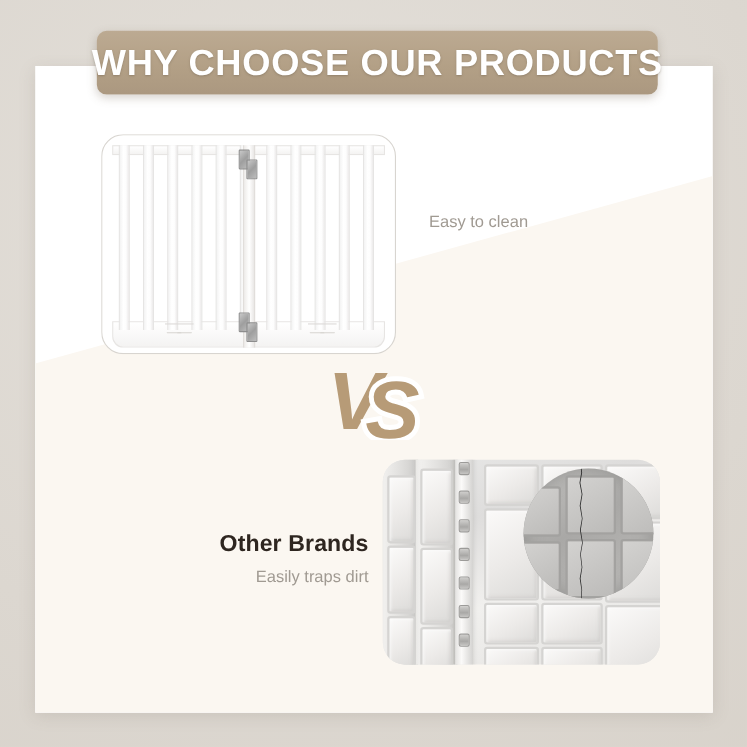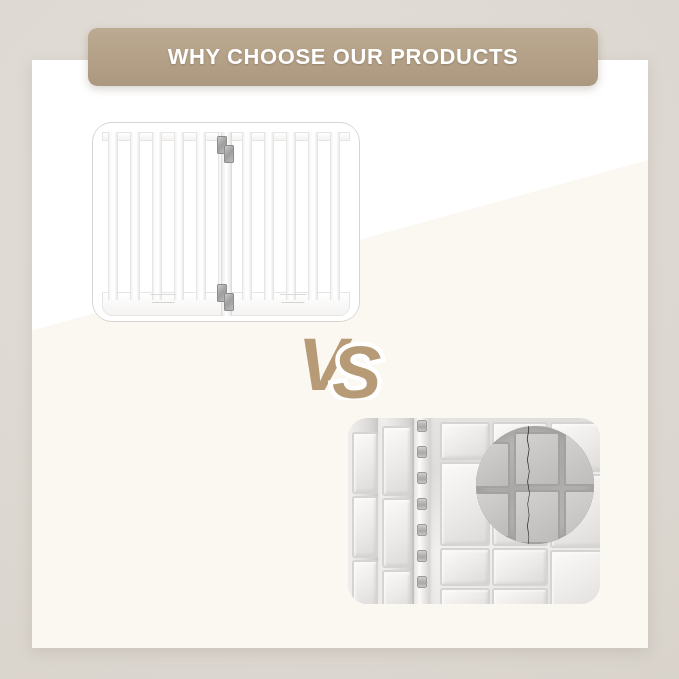--- a/index.html
+++ b/index.html
@@ -53,21 +53,21 @@
     border-radius: 9px;
     background: linear-gradient(180deg,#bcaa92 0%, #b3a086 55%, #ab9880 100%);
     box-shadow: 0 3px 9px rgba(110,96,78,.28);
     display: flex;
     align-items: center;
     justify-content: center;
     z-index: 6;
   }
   #banner-text {
     color: #ffffff;
-    font-size: 22px;
+    font-size: 33px;
     font-weight: bold;
     letter-spacing: .6px;
     white-space: nowrap;
     text-shadow: 0 1px 2px rgba(90,78,62,.35);
   }
 
   
   .photo {
     position: absolute;
     overflow: hidden;
@@ -297,22 +297,27 @@
           <span class="plate a"></span>
           <span class="plate b"></span>
         </div>
 
         <div class="foot" style="left:48px"></div>
         <div class="foot" style="left:178px"></div>
       </div>
     </div>
 
     <div class="label-block" id="our-product-label">
-    </div>
-
+      <p class="label-sub">Easy to clean</p>
+    </div>
+
+    <div class="label-block" id="other-brands-label">
+      <p class="label-title">Other Brands</p>
+      <p class="label-sub">Easily traps dirt</p>
+    </div>
 
     <div class="photo" id="other-photo">
       <div class="plastic-grid">
         <div class="pg-col" style="left:-4px; width:34px"></div>
         <div class="pg-col" style="left:30px; width:36px"></div>
 
         <div class="pg-cell" style="left:4px;  top:14px; width:22px; height:58px"></div>
         <div class="pg-cell" style="left:4px;  top:78px; width:22px; height:58px"></div>
         <div class="pg-cell" style="left:4px;  top:142px; width:22px; height:46px"></div>
         <div class="pg-cell" style="left:34px; top:8px;  width:26px; height:66px"></div>

